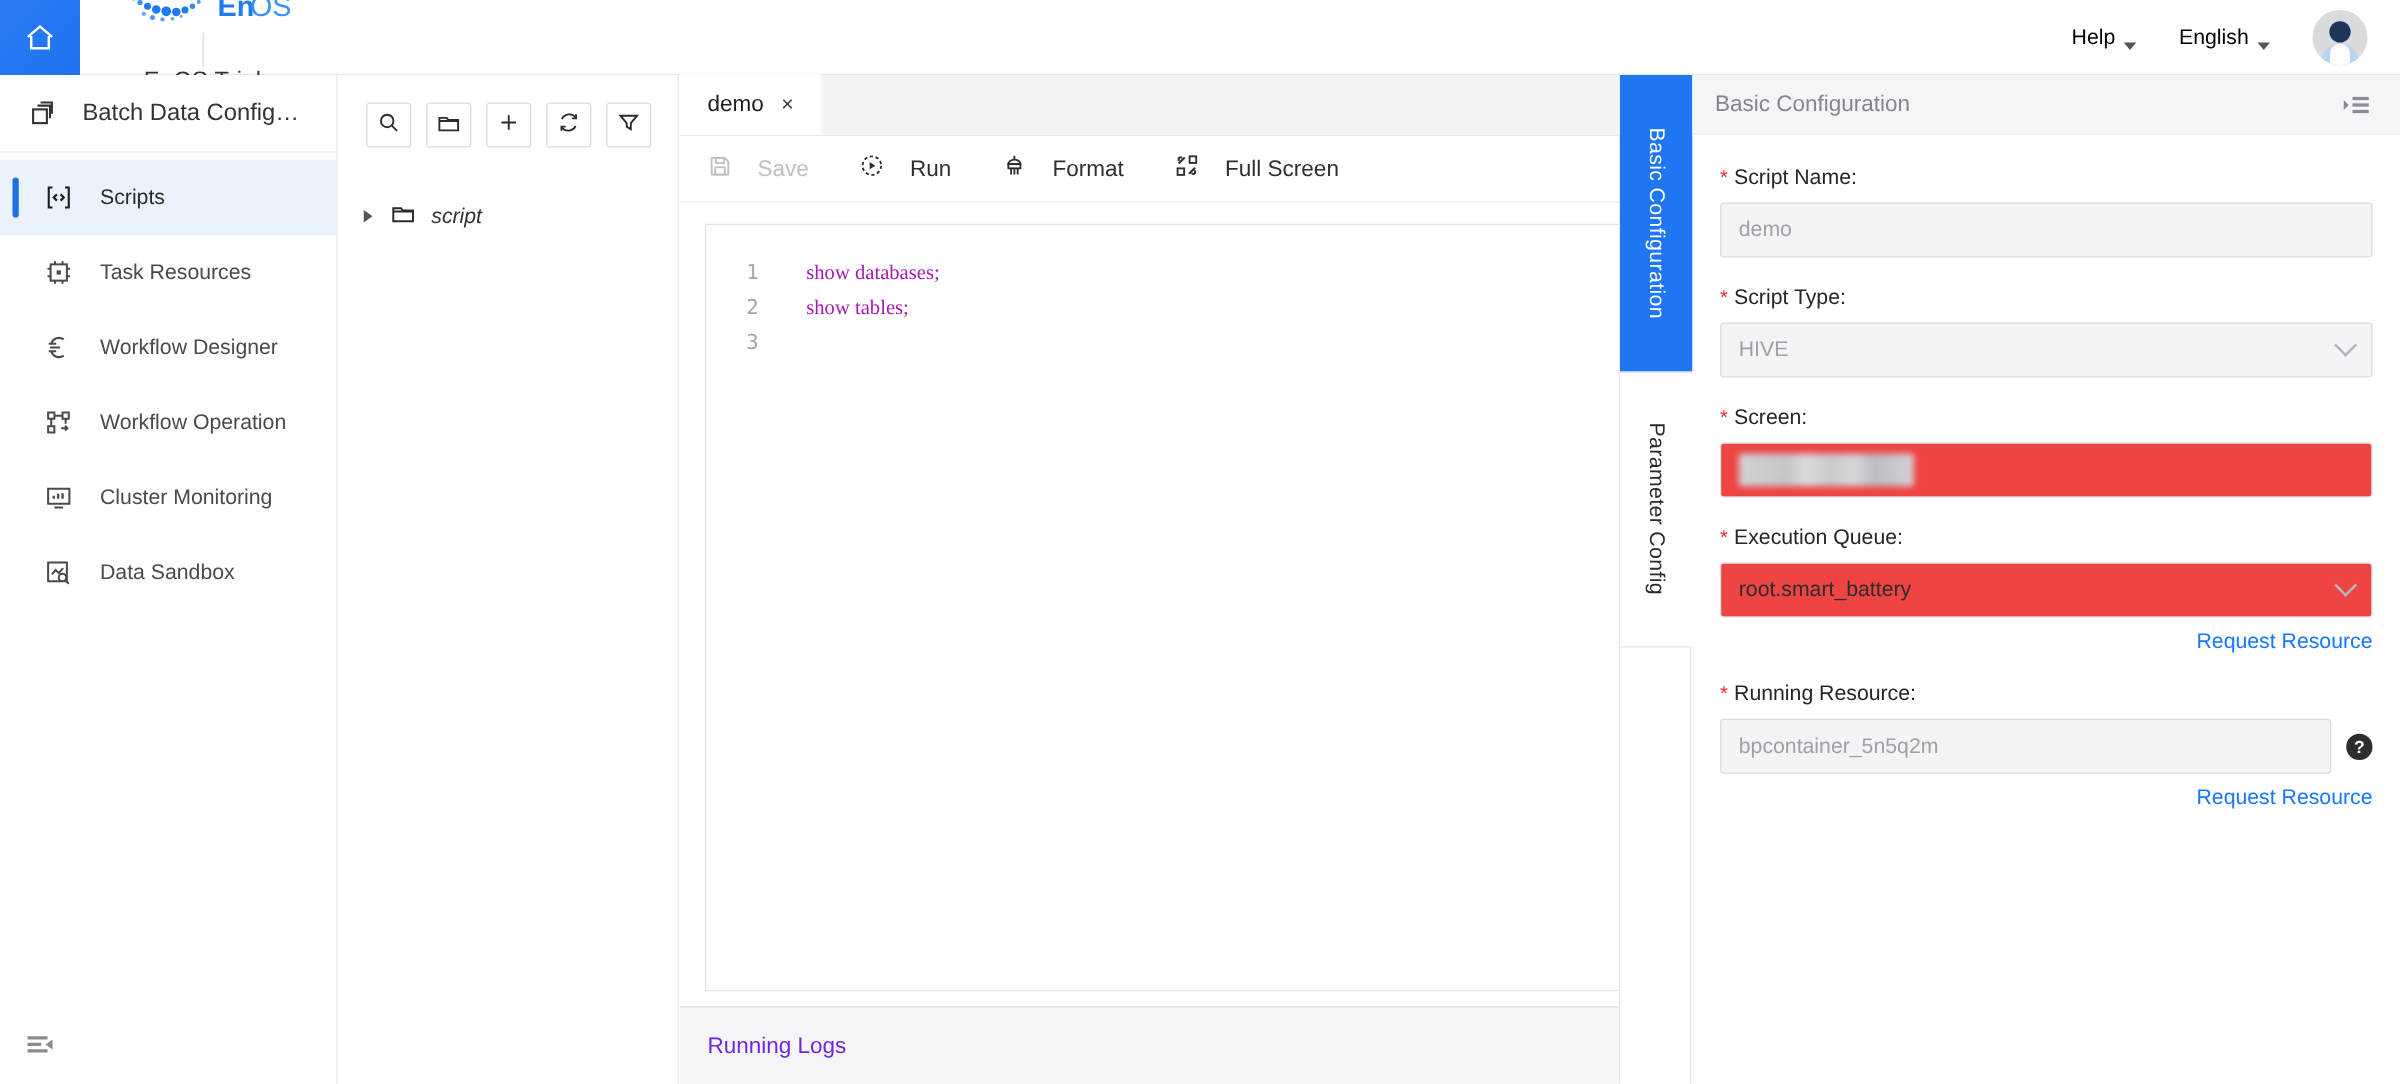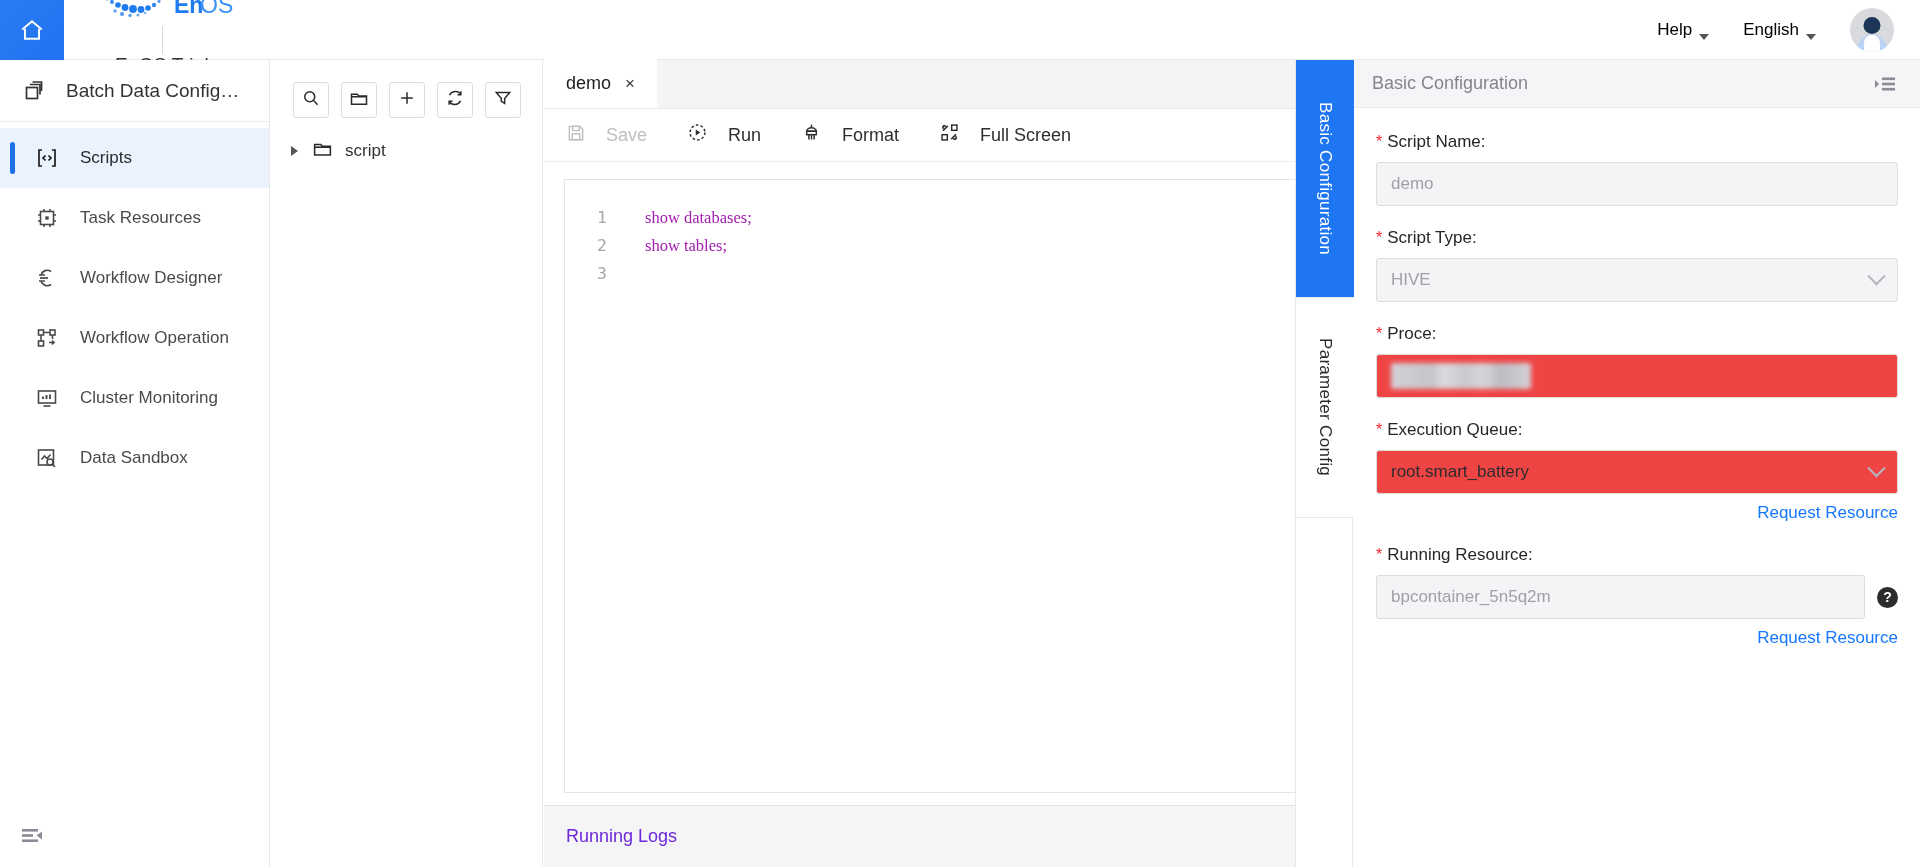--- a/index.html
+++ b/index.html
@@ -116,21 +116,21 @@
     background: #ffffff; border-right: 1px solid #e8e8e8;
   }
   .file-toolbar {
     display: flex; gap: 12px; padding: 22px 0 0 22px;
   }
   .tool-btn {
     width: 36px; height: 36px; border: 1px solid #dcdcdc;
     border-radius: 3px; background: #fff; cursor: pointer;
     display: flex; align-items: center; justify-content: center;
   }
-  .tree { margin-top: 16px; }
+  .tree { margin-top: 38px; font-style: italic; }
   .tree-row {
     display: flex; align-items: center; gap: 12px;
     padding-left: 20px; height: 34px; cursor: pointer;
     font-size: 17px; color: #333;
   }
   .tri {
     width: 0; height: 0;
     border-top: 5px solid transparent;
     border-bottom: 5px solid transparent;
     border-left: 7px solid #555;
@@ -593,21 +593,21 @@
       </div>
       <div class="ctrl disabled">
         <span>HIVE</span>
         <i class="chev"></i>
       </div>
     </div>
 
     <div class="field">
       <div class="flabel">
         <span class="req">*</span>
-        <span>Proce:</span>
+        <span>Screen:</span>
       </div>
       <div class="ctrl">
         <span class="blurbox"></span>
       </div>
     </div>
 
     <div class="field">
       <div class="flabel">
         <span class="req">*</span>
         <span>Execution Queue:</span>

